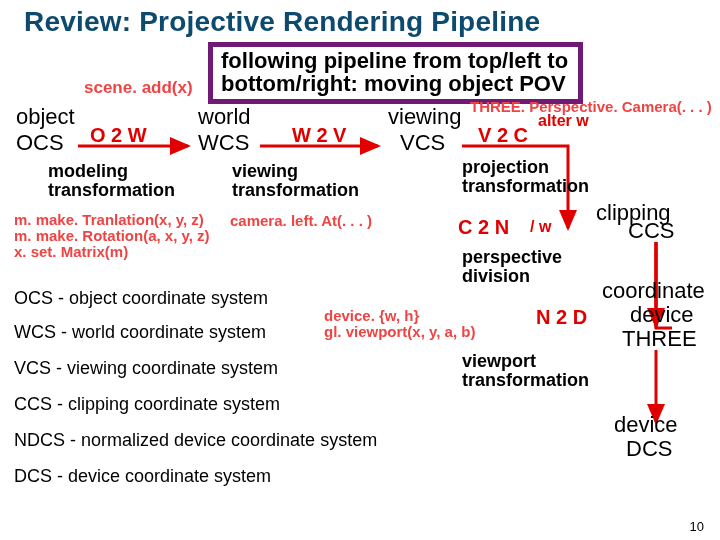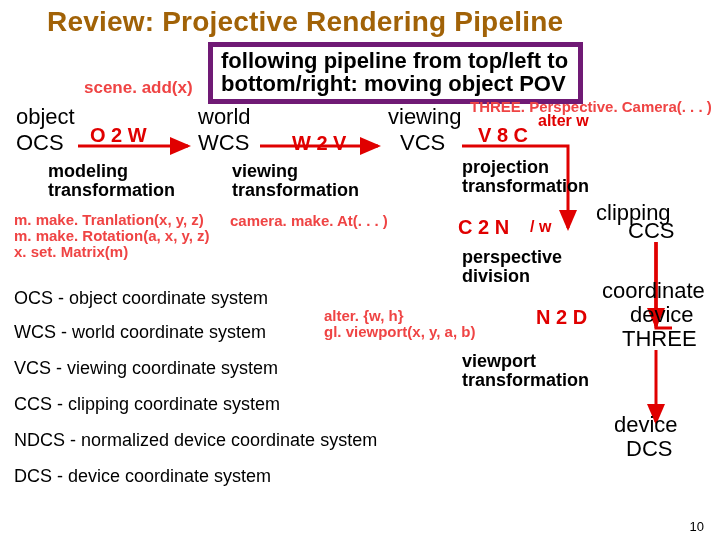--- a/index.html
+++ b/index.html
@@ -7,24 +7,23 @@
     width: 720px;
     height: 540px;
     background: #fff;
     font-family: Arial, Helvetica, sans-serif;
     position: relative;
     overflow: hidden;
   }
   .title {
     font-size: 28px;
     font-weight: bold;
-    color: #a16207;
+    color: #0c4a6e;
     padding: 6px 0 0 24px;
     letter-spacing: 0.2px;
-    margin-left: 23px;
   }
   .abs { position: absolute; }
   .red { color: #e00000; }
   .blue { color: #ef4444; }
   .black { color: #000; }
   .bold { font-weight: bold; }
   .heavy { font-weight: 900; }
   .f22 { font-size: 22px; }
   .f20 { font-size: 20px; }
   .f18 { font-size: 18px; }
@@ -60,22 +59,22 @@
 <div class="abs black f22" style="left:16px; top:104px;">object</div>
 <div class="abs black f22" style="left:16px; top:130px;">OCS</div>
 
 <div class="abs black f22" style="left:198px; top:104px;">world</div>
 <div class="abs black f22" style="left:198px; top:130px;">WCS</div>
 
 <div class="abs black f22" style="left:388px; top:104px;">viewing</div>
 <div class="abs black f22" style="left:400px; top:130px;">VCS</div>
 
 <div class="abs red heavy f20" style="left:90px; top:124px;">O 2 W</div>
-<div class="abs red heavy f20" style="left:292px; top:124px;margin-top:8px;">W 2 V</div>
-<div class="abs red heavy f20" style="left:478px; top:124px;">V 8 C</div>
+<div class="abs red heavy f20" style="left:292px; top:124px;">W 2 V</div>
+<div class="abs red heavy f20" style="left:478px; top:124px;">V 2 C</div>
 
 <div class="abs blue bold f15" style="left:470px; top:98px;">THREE. Perspective. Camera(. . . )</div>
 <div class="abs red heavy f16" style="left:538px; top:112px;text-align:center;">alter w</div>
 
 <svg class="abs" style="left:76px; top:118px;" width="120" height="40">
   <defs>
     <marker id="ah" markerWidth="8" markerHeight="8" refX="6" refY="3" orient="auto">
       <path d="M0,0 L7,3 L0,6 Z" fill="#e00000"></path>
     </marker>
   </defs>
@@ -100,21 +99,21 @@
   <div>projection</div>
   <div>transformation</div>
 </div>
 
 <div class="abs blue bold f15 lh1" style="left:14px; top:212px;">
   <div>m. make. Tranlation(x, y, z)</div>
   <div>m. make. Rotation(a, x, y, z)</div>
   <div>x. set. Matrix(m)</div>
 </div>
 
-<div class="abs blue bold f15" style="left:230px; top:212px;">camera. make. At(. . . )</div>
+<div class="abs blue bold f15" style="left:230px; top:212px;">camera. left. At(. . . )</div>
 
 <div class="abs black f22" style="left:596px; top:192px;margin-top:8px;">clipping</div>
 <div class="abs black f22" style="left:628px; top:218px;">CCS</div>
 
 <div class="abs red heavy f20" style="left:458px; top:216px;">C 2 N</div>
 <div class="abs red heavy f16" style="left:530px; top:218px;">/ w</div>
 
 <svg class="abs" style="left:540px; top:238px;" width="140" height="110">
   <path d="M116,4 L116,90 L132,90" fill="none" stroke="#e00000" stroke-width="3"></path>
   <path d="M116,4 L116,90" fill="none" stroke="#e00000" stroke-width="3"></path>
@@ -127,21 +126,21 @@
   <div>division</div>
 </div>
 
 <div class="abs black f22" style="left:602px; top:278px;">coordinate</div>
 <div class="abs black f22" style="left:630px; top:302px;">device</div>
 <div class="abs black f22" style="left:622px; top:326px;">THREE</div>
 
 <div class="abs red heavy f20" style="left:536px; top:306px;">N 2 D</div>
 
 <div class="abs blue bold f15 lh1" style="left:324px; top:308px;">
-  <div>alter. {w, h}</div>
+  <div>device. {w, h}</div>
   <div>gl. viewport(x, y, a, b)</div>
 </div>
 
 <svg class="abs" style="left:540px; top:346px;" width="160" height="100">
   <line x1="116" y1="4" x2="116" y2="76" stroke="#e00000" stroke-width="3" marker-end="url(#ah)"></line>
 </svg>
 
 <div class="abs bold f18 black lh1" style="left:462px; top:352px;">
   <div>viewport</div>
   <div>transformation</div>

